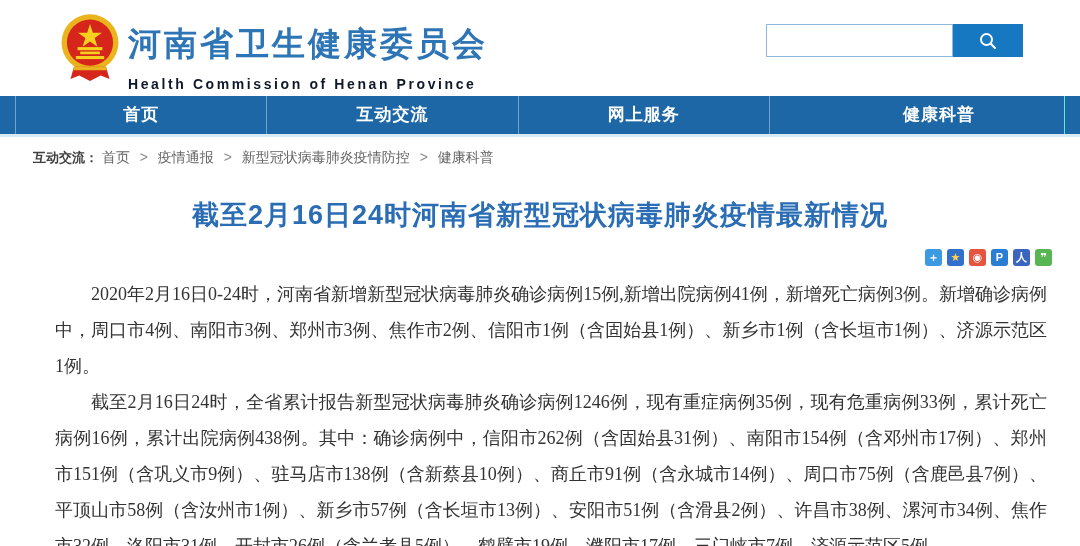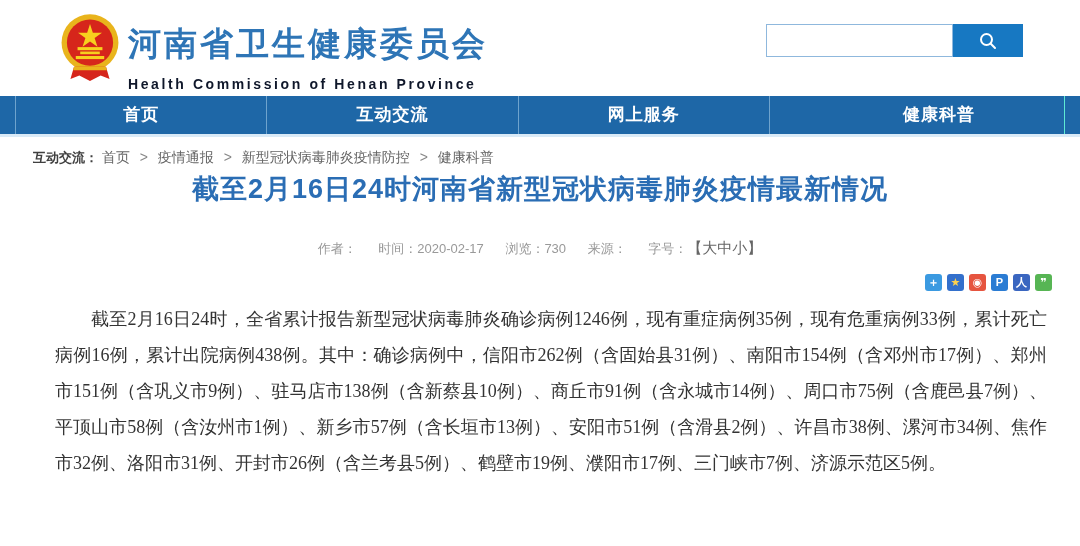--- a/index.html
+++ b/index.html
@@ -27,21 +27,21 @@
   .nav-strip { height:3px; background:#d9eaf7; }
 
   
   .breadcrumb { padding:12px 0 0 33px; font-size:14px; color:#666; height:34px; }
   .crumb-label { font-size:13px; font-weight:bold; color:#404040; }
   .crumb-link { color:#666; cursor:pointer; }
   .crumb-sep { color:#888; margin:0 6px; }
 
   
   .article-title { text-align:center; font-size:27px; font-weight:bold;
-     letter-spacing:1px; }
+     margin-top:26px; letter-spacing:1px; }
   .article-meta { text-align:center; margin-top:32px; font-size:13px; color:#999; }
   .article-meta .seg { margin:0 9px; }
   .fontsize-switch { font-size:15px; color:#666; cursor:pointer; }
 
   .share-row { display:flex; justify-content:flex-end; gap:5px;
      margin:16px 28px 0 0; }
   .share-icon { width:17px; height:17px; border-radius:3px; color:#fff;
      font-size:11px; line-height:17px; text-align:center; cursor:pointer;
      font-weight:bold; overflow:hidden; }
 
@@ -94,34 +94,28 @@
   <span class="crumb-link">疫情通报</span>
   <span class="crumb-sep">&gt;</span>
   <span class="crumb-link">新型冠状病毒肺炎疫情防控</span>
   <span class="crumb-sep">&gt;</span>
   <span class="crumb-link">健康科普</span>
 </div>
 
 <div>
   <h2 class="article-title" style="color: rgb(42, 109, 180);">截至2月16日24时河南省新型冠状病毒肺炎疫情最新情况</h2>
 
-  <div class="article-meta">
-    <span class="seg"><span>作者：</span></span>
-    <span class="seg"><span>时间：</span><span>2020-02-17</span></span>
-    <span class="seg"><span>浏览：</span><span>730</span></span>
-    <span class="seg"><span>来源：</span></span>
-    <span class="seg"><span>字号：</span><span class="fontsize-switch">【大中小】</span></span>
-  </div>
 
   <div class="share-row">
     <span class="share-icon" style="background-color: rgb(59, 154, 225); color: rgb(255, 255, 255);">＋</span>
     <span class="share-icon" style="background-color: rgb(51, 112, 204); color: rgb(255, 210, 77);">★</span>
     <span class="share-icon" style="background-color: rgb(230, 84, 63); color: rgb(255, 255, 255);">◉</span>
     <span class="share-icon" style="background-color: rgb(43, 124, 211); color: rgb(255, 255, 255);">P</span>
     <span class="share-icon" style="background-color: rgb(58, 102, 192); color: rgb(255, 255, 255);">人</span>
     <span class="share-icon" style="background-color: rgb(87, 181, 84); color: rgb(255, 255, 255);">❞</span>
   </div>
 
   <div class="article-body">
+    <p>2020年2月16日0-24时，河南省新增新型冠状病毒肺炎确诊病例15例,新增出院病例41例，新增死亡病例3例。新增确诊病例中，周口市4例、南阳市3例、郑州市3例、焦作市2例、信阳市1例（含固始县1例）、新乡市1例（含长垣市1例）、济源示范区1例。</p>
     <p>截至2月16日24时，全省累计报告新型冠状病毒肺炎确诊病例1246例，现有重症病例35例，现有危重病例33例，累计死亡病例16例，累计出院病例438例。其中：确诊病例中，信阳市262例（含固始县31例）、南阳市154例（含邓州市17例）、郑州市151例（含巩义市9例）、驻马店市138例（含新蔡县10例）、商丘市91例（含永城市14例）、周口市75例（含鹿邑县7例）、平顶山市58例（含汝州市1例）、新乡市57例（含长垣市13例）、安阳市51例（含滑县2例）、许昌市38例、漯河市34例、焦作市32例、洛阳市31例、开封市26例（含兰考县5例）、鹤壁市19例、濮阳市17例、三门峡市7例、济源示范区5例。</p>
 
   </div>
 </div>
 
 </body></html>

